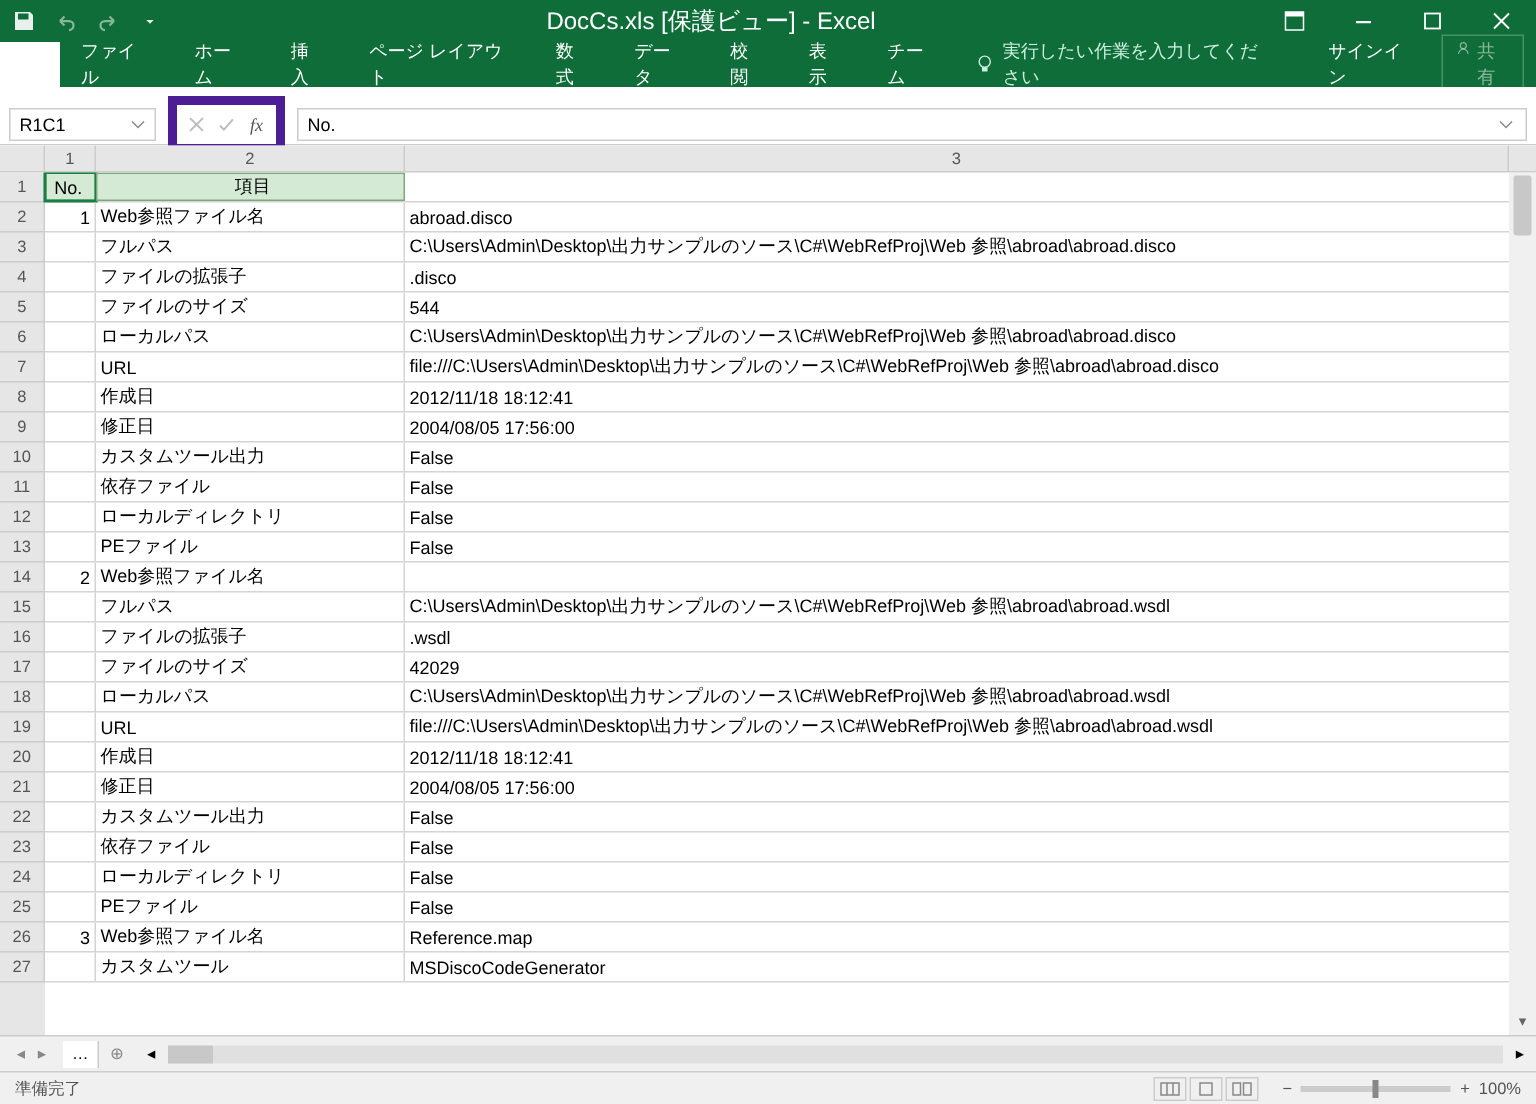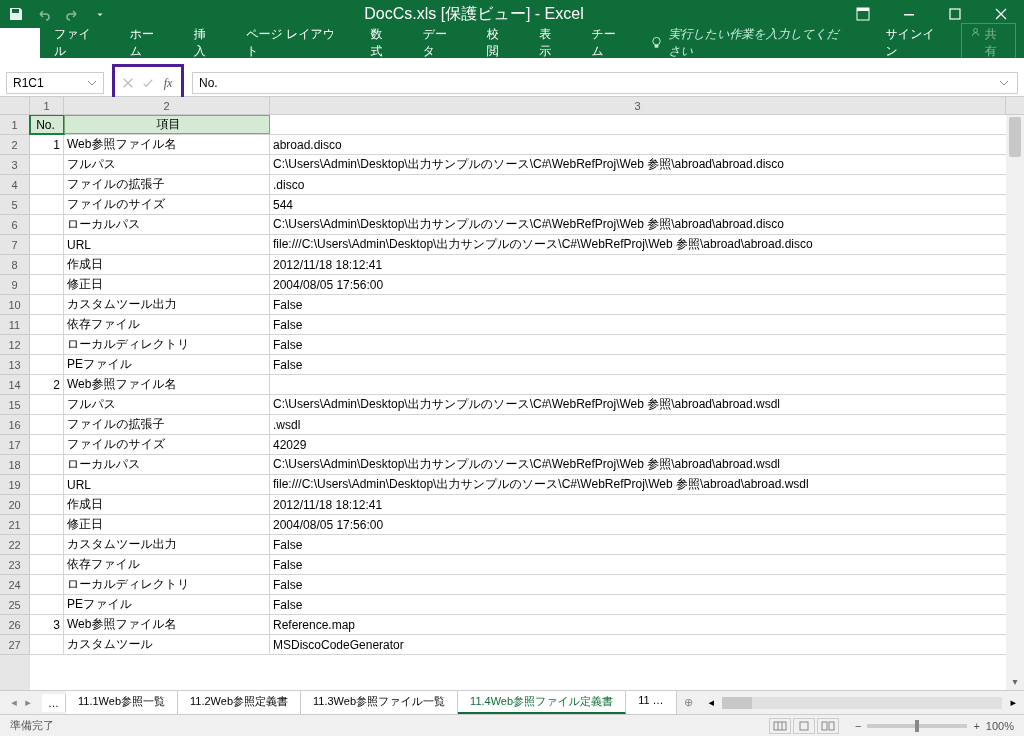--- a/index.html
+++ b/index.html
@@ -5,30 +5,30 @@
 * { margin: 0; padding: 0; box-sizing: border-box; font-family: "Segoe UI", "Meiryo", sans-serif; }
 body { width: 1024px; height: 736px; overflow: hidden; background: #fff; display: flex; flex-direction: column; }
 .titlebar { background: #0e6d38; height: 28px; display: flex; align-items: center; color: #fff; font-size: 16px; }
 .titlebar .qat { display: flex; align-items: center; padding-left: 8px; gap: 12px; }
 .titlebar .qat .icon { width: 16px; height: 16px; display: flex; align-items: center; justify-content: center; color: #fff; opacity: 0.9; }
 .titlebar .title { flex: 1; text-align: center; }
 .titlebar .winctl { display: flex; gap: 0; }
 .titlebar .winctl .btn { width: 46px; height: 28px; display: flex; align-items: center; justify-content: center; }
 .ribbon { background: #0e6d38; height: 30px; display: flex; align-items: center; padding: 0 8px; gap: 18px; color: #fff; font-size: 12px; margin-left: 40px; }
 .ribbon .tab { cursor: pointer; padding: 4px 6px; }
-.ribbon .tellme { display: flex; align-items: center; gap: 6px; color: #ccefe0; font-style: italic; }
+.ribbon .tellme { display: flex; align-items: center; gap: 6px; color: #ccefe0; }
 .ribbon .tellme .bulb { width: 14px; height: 14px; }
 .ribbon .spacer { flex: 1; }
 .ribbon .signin { color: #fff; }
 .ribbon .share { display: flex; align-items: flex-start; gap: 4px; border: 1px solid rgba(255,255,255,0.25); padding: 2px 8px; color: rgba(255,255,255,0.5);}
 .formulabar-wrap { border-bottom: 1px solid #ccc; }
 .formulabar { display: flex; align-items: center; height: 26px; padding: 2px 6px; font-size: 12px; margin-top: 12px; justify-content: center;}
 .namebox { width: 98px; height: 22px; border: 1px solid #ccc; display: flex; align-items: center; padding: 0 6px; justify-content: space-between; }
 .namebox .dd { width: 10px; height: 10px; }
-.fbtns { display: flex; align-items: center; gap: 6px; margin: 0 8px; border: 3px solid #4c1d95; height: 38px; padding: 0 6px; }
+.fbtns { display: flex; align-items: center; gap: 6px; margin: 0 8px; border: 6px solid #4c1d95; height: 38px; padding: 0 6px; }
 .fbtns .icon { width: 14px; height: 14px; display: flex; align-items: center; justify-content: center; color: #888; }
 .formulabox { flex: 1; height: 22px; border: 1px solid #ccc; display: flex; align-items: center; padding: 0 6px; justify-content: space-between; }
 .formulabox .exp { width: 14px; height: 14px; color: #888; }
 .grid-area { flex: 1; display: flex; flex-direction: column; overflow: hidden; background: #fff; position: relative; }
 .colheads { display: flex; height: 18px; font-size: 11px; color: #555; border-bottom: 1px solid #ccc; }
 .corner { width: 30px; border-right: 1px solid #ccc; background: #e6e6e6; }
 .ch { border-right: 1px solid #ccc; display: flex; align-items: center; justify-content: center; background: #e6e6e6; }
 .ch1 { width: 34px; }
 .ch2 { width: 206px; }
 .ch3 { flex: 1; }
@@ -356,27 +356,20 @@
     </div>
   </div>
 </div>
 
 <div class="sheettabs">
   <div class="nav">
     <span class="n">◂</span>
     <span class="n">▸</span>
   </div>
   <div class="tab dots">…</div>
-  <div id="sheettabs-container" style="display:flex;">
-      <div class="tab">11.1Web参照一覧</div>
-      <div class="tab">11.2Web参照定義書</div>
-      <div class="tab">11.3Web参照ファイル一覧</div>
-      <div class="tab active">11.4Web参照ファイル定義書</div>
-      <div class="tab">11 …</div>
-    </div>
   <div class="add">⊕</div>
   <div class="hscroll">
     <span>◂</span>
     <div class="track">
         <div class="thumb"></div>
       </div>
     <span>▸</span>
   </div>
 </div>
 

